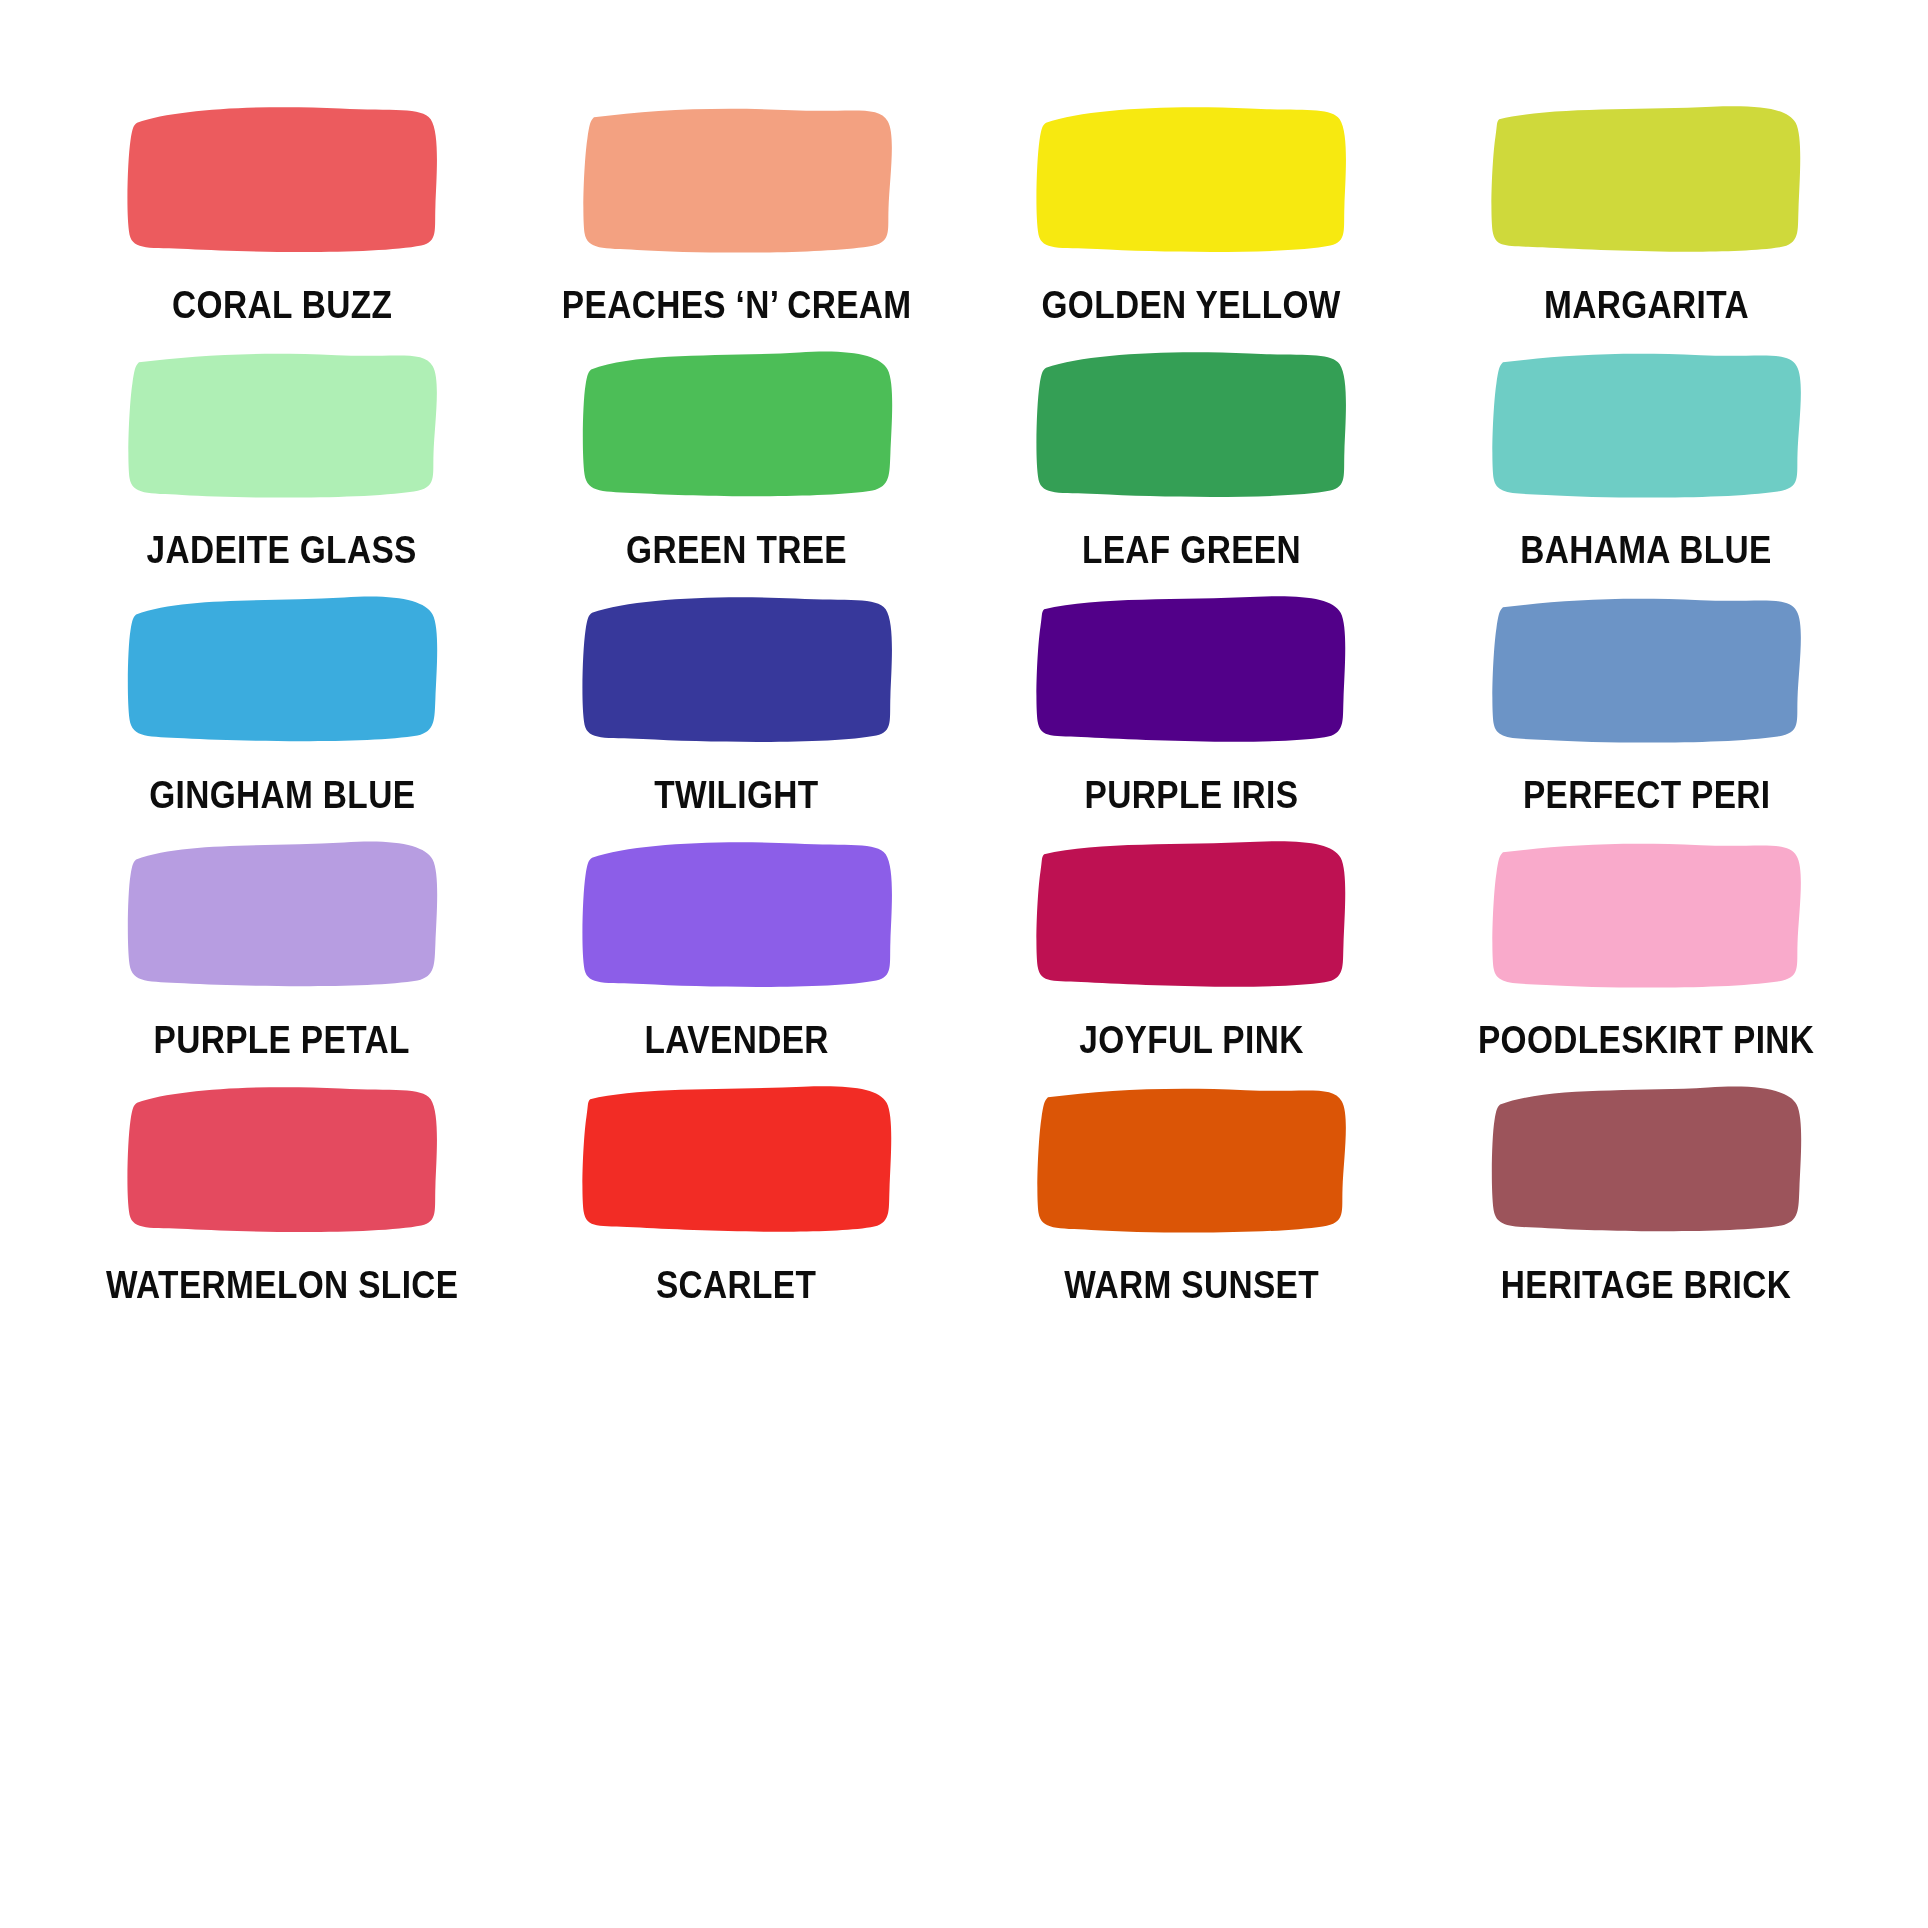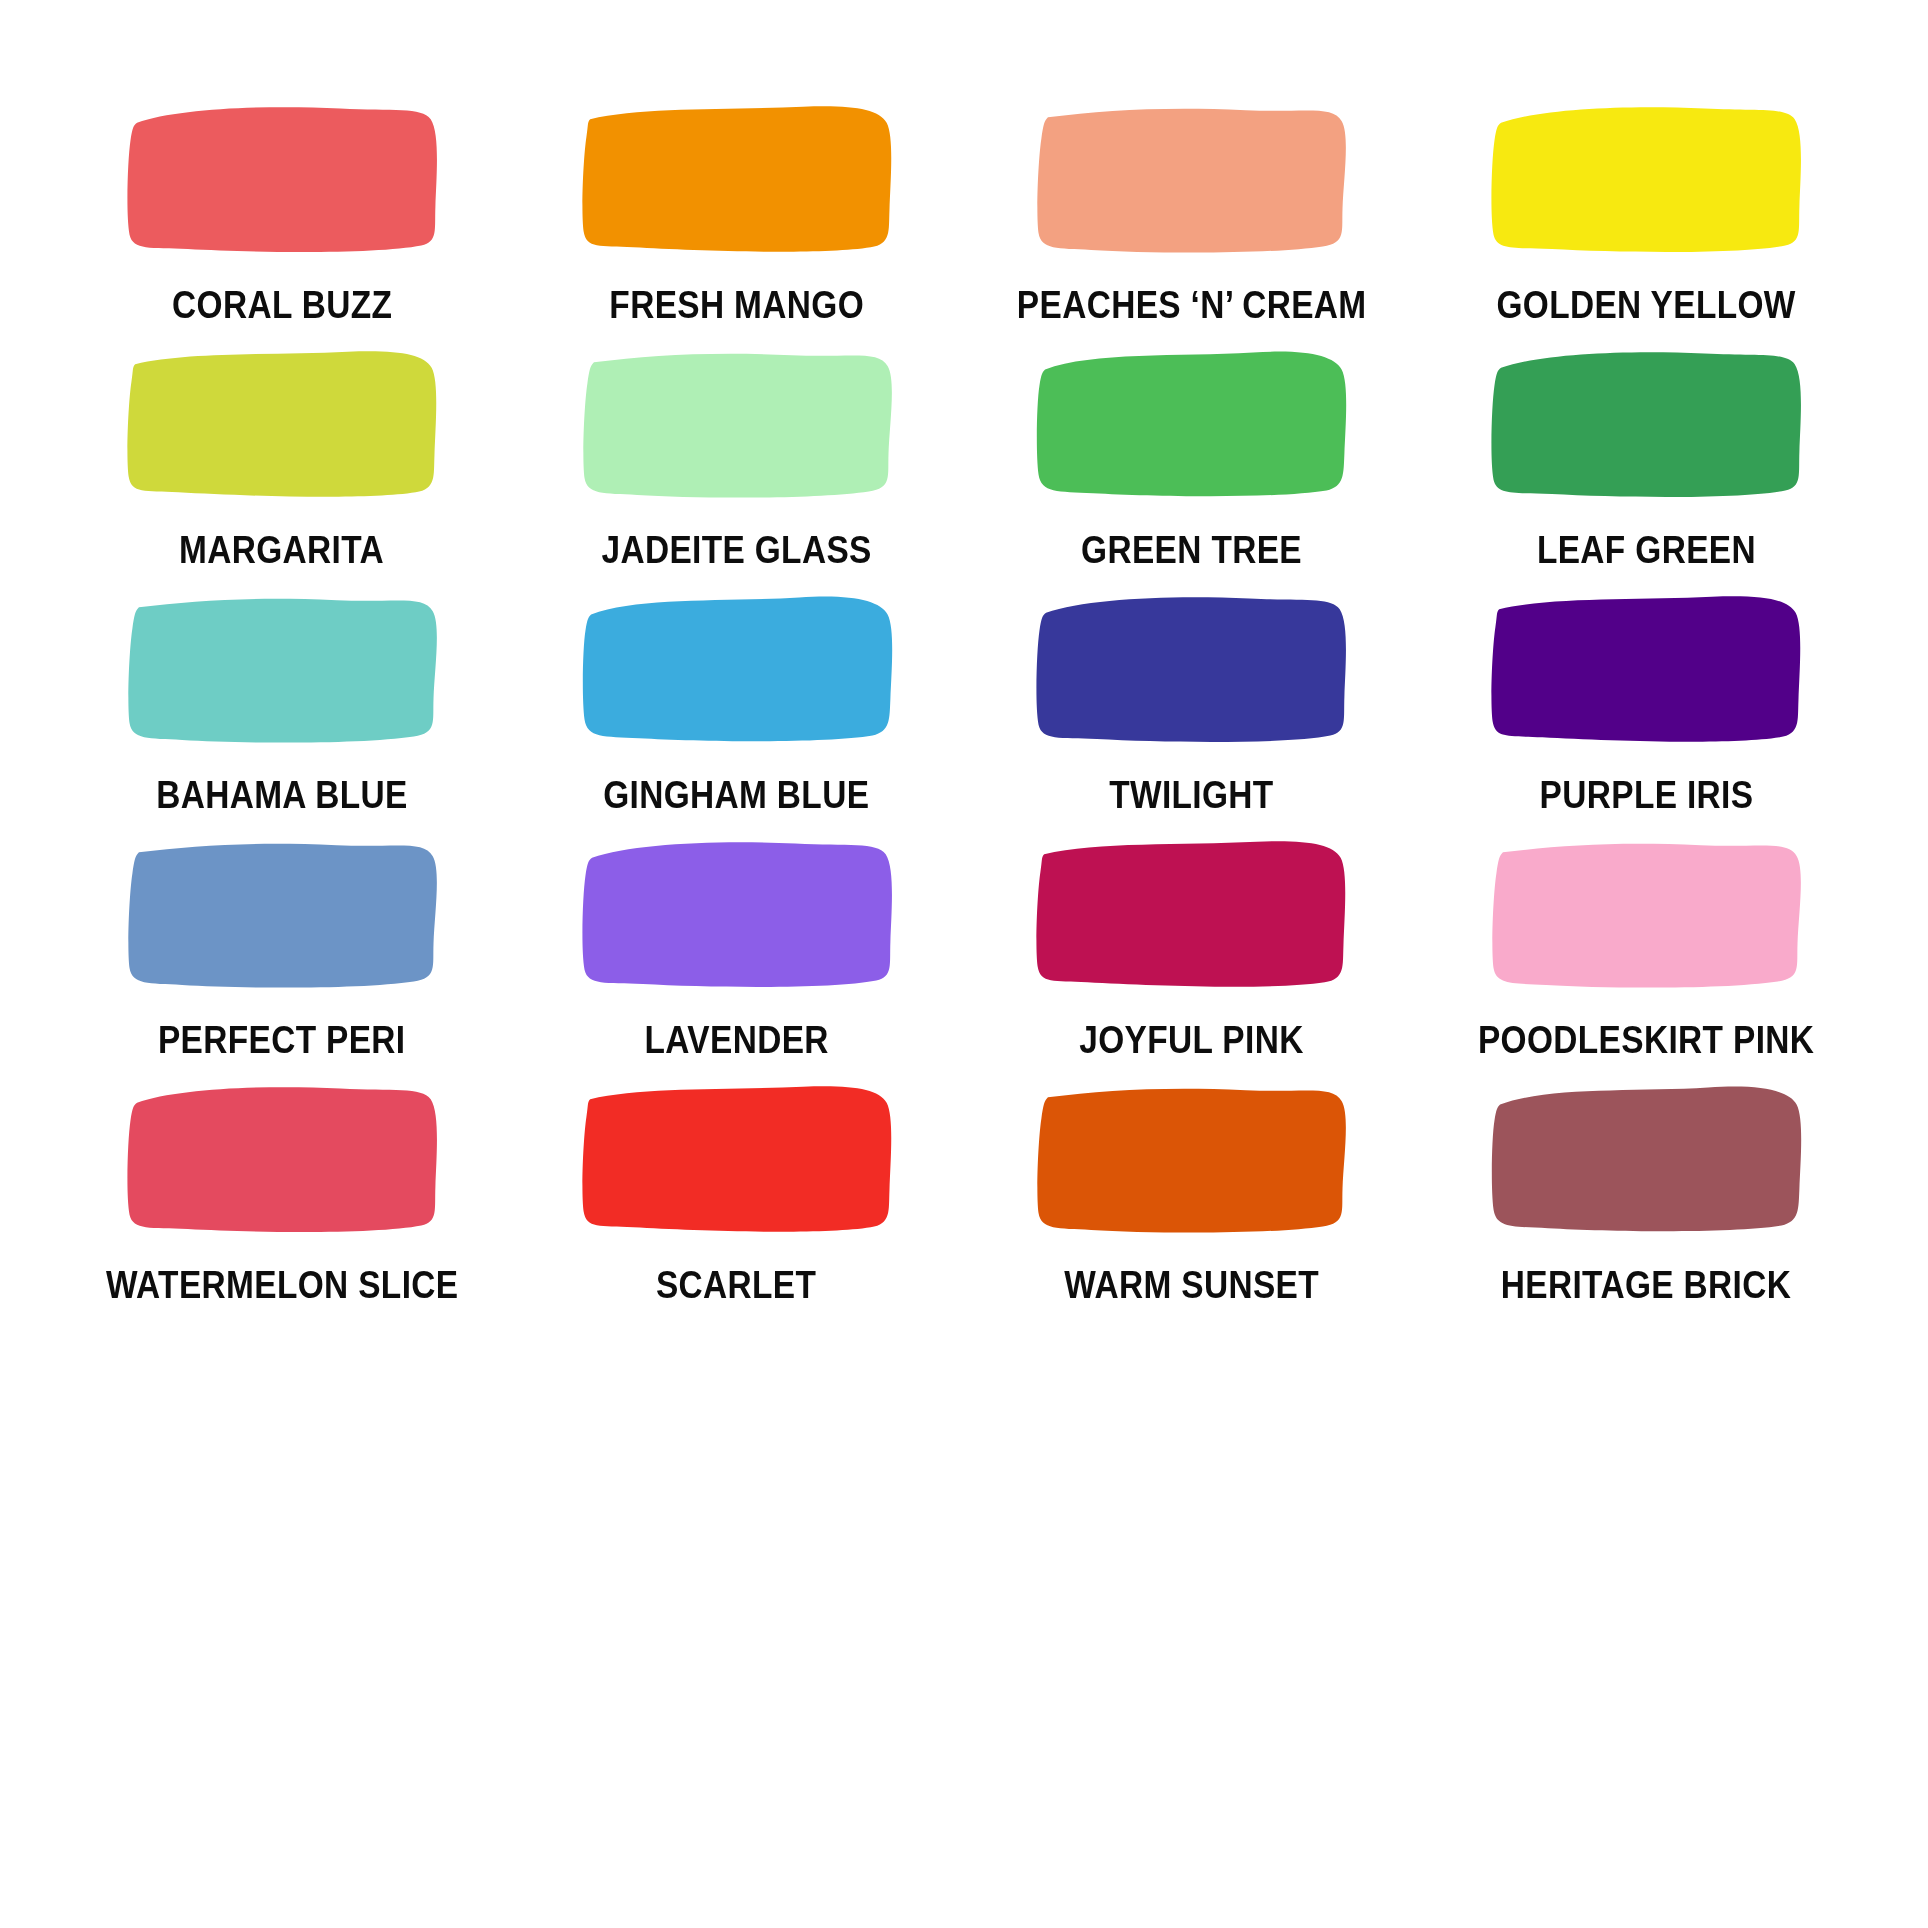--- a/index.html
+++ b/index.html
@@ -76,28 +76,20 @@
         <div class="swatch-chip-wrap">
           <svg viewBox="0 0 340 182" preserveAspectRatio="none" aria-hidden="true">
             <path d="M16,30 C60,14 150,10 232,14 C288,17 318,12 328,26 C338,42 334,92 333,124 C332,150 336,164 318,168 C270,178 140,176 70,172 C30,170 12,174 8,156 C4,132 6,72 9,50 C11,36 12,33 16,30 Z" fill="#EC5B5E"></path>
           </svg>
         </div>
         <div class="swatch-label">CORAL BUZZ</div>
       </div>
       <div class="swatch-cell">
         <div class="swatch-chip-wrap">
           <svg viewBox="0 0 340 182" preserveAspectRatio="none" aria-hidden="true">
-            <path d="M14,26 C70,12 160,16 240,12 C292,10 320,14 329,30 C337,46 333,96 332,128 C331,152 334,166 312,170 C258,179 128,174 60,170 C24,168 10,172 7,152 C4,128 7,66 10,46 C12,32 11,29 14,26 Z" fill="#F29100"></path>
-          </svg>
-        </div>
-        <div class="swatch-label">FRESH MANGO</div>
-      </div>
-      <div class="swatch-cell">
-        <div class="swatch-chip-wrap">
-          <svg viewBox="0 0 340 182" preserveAspectRatio="none" aria-hidden="true">
             <path d="M18,24 C80,16 140,12 228,16 C290,19 320,10 330,28 C339,44 332,94 331,126 C330,152 335,165 310,169 C252,178 126,177 64,173 C28,171 11,173 8,154 C5,130 8,68 11,48 C13,33 14,28 18,24 Z" fill="#F3A181"></path>
           </svg>
         </div>
         <div class="swatch-label">PEACHES ‘N’ CREAM</div>
       </div>
       <div class="swatch-cell">
         <div class="swatch-chip-wrap">
           <svg viewBox="0 0 340 182" preserveAspectRatio="none" aria-hidden="true">
             <path d="M16,30 C60,14 150,10 232,14 C288,17 318,12 328,26 C338,42 334,92 333,124 C332,150 336,164 318,168 C270,178 140,176 70,172 C30,170 12,174 8,156 C4,132 6,72 9,50 C11,36 12,33 16,30 Z" fill="#F7E910"></path>
           </svg>
@@ -168,20 +160,28 @@
         </div>
         <div class="swatch-label">PURPLE IRIS</div>
       </div>
       <div class="swatch-cell">
         <div class="swatch-chip-wrap">
           <svg viewBox="0 0 340 182" preserveAspectRatio="none" aria-hidden="true">
             <path d="M18,24 C80,16 140,12 228,16 C290,19 320,10 330,28 C339,44 332,94 331,126 C330,152 335,165 310,169 C252,178 126,177 64,173 C28,171 11,173 8,154 C5,130 8,68 11,48 C13,33 14,28 18,24 Z" fill="#6C94C6"></path>
           </svg>
         </div>
         <div class="swatch-label">PERFECT PERI</div>
+      </div>
+      <div class="swatch-cell">
+        <div class="swatch-chip-wrap">
+          <svg viewBox="0 0 340 182" preserveAspectRatio="none" aria-hidden="true">
+            <path d="M15,32 C66,12 156,18 236,13 C290,9 322,16 330,32 C338,48 334,98 333,126 C332,150 333,163 314,168 C262,177 134,175 66,171 C28,169 11,171 8,150 C5,126 6,70 9,50 C11,37 12,35 15,32 Z" fill="#B79DE1"></path>
+          </svg>
+        </div>
+        <div class="swatch-label">PURPLE PETAL</div>
       </div>
       <div class="swatch-cell">
         <div class="swatch-chip-wrap">
           <svg viewBox="0 0 340 182" preserveAspectRatio="none" aria-hidden="true">
             <path d="M16,30 C60,14 150,10 232,14 C288,17 318,12 328,26 C338,42 334,92 333,124 C332,150 336,164 318,168 C270,178 140,176 70,172 C30,170 12,174 8,156 C4,132 6,72 9,50 C11,36 12,33 16,30 Z" fill="#8C5EE8"></path>
           </svg>
         </div>
         <div class="swatch-label">LAVENDER</div>
       </div>
       <div class="swatch-cell">

